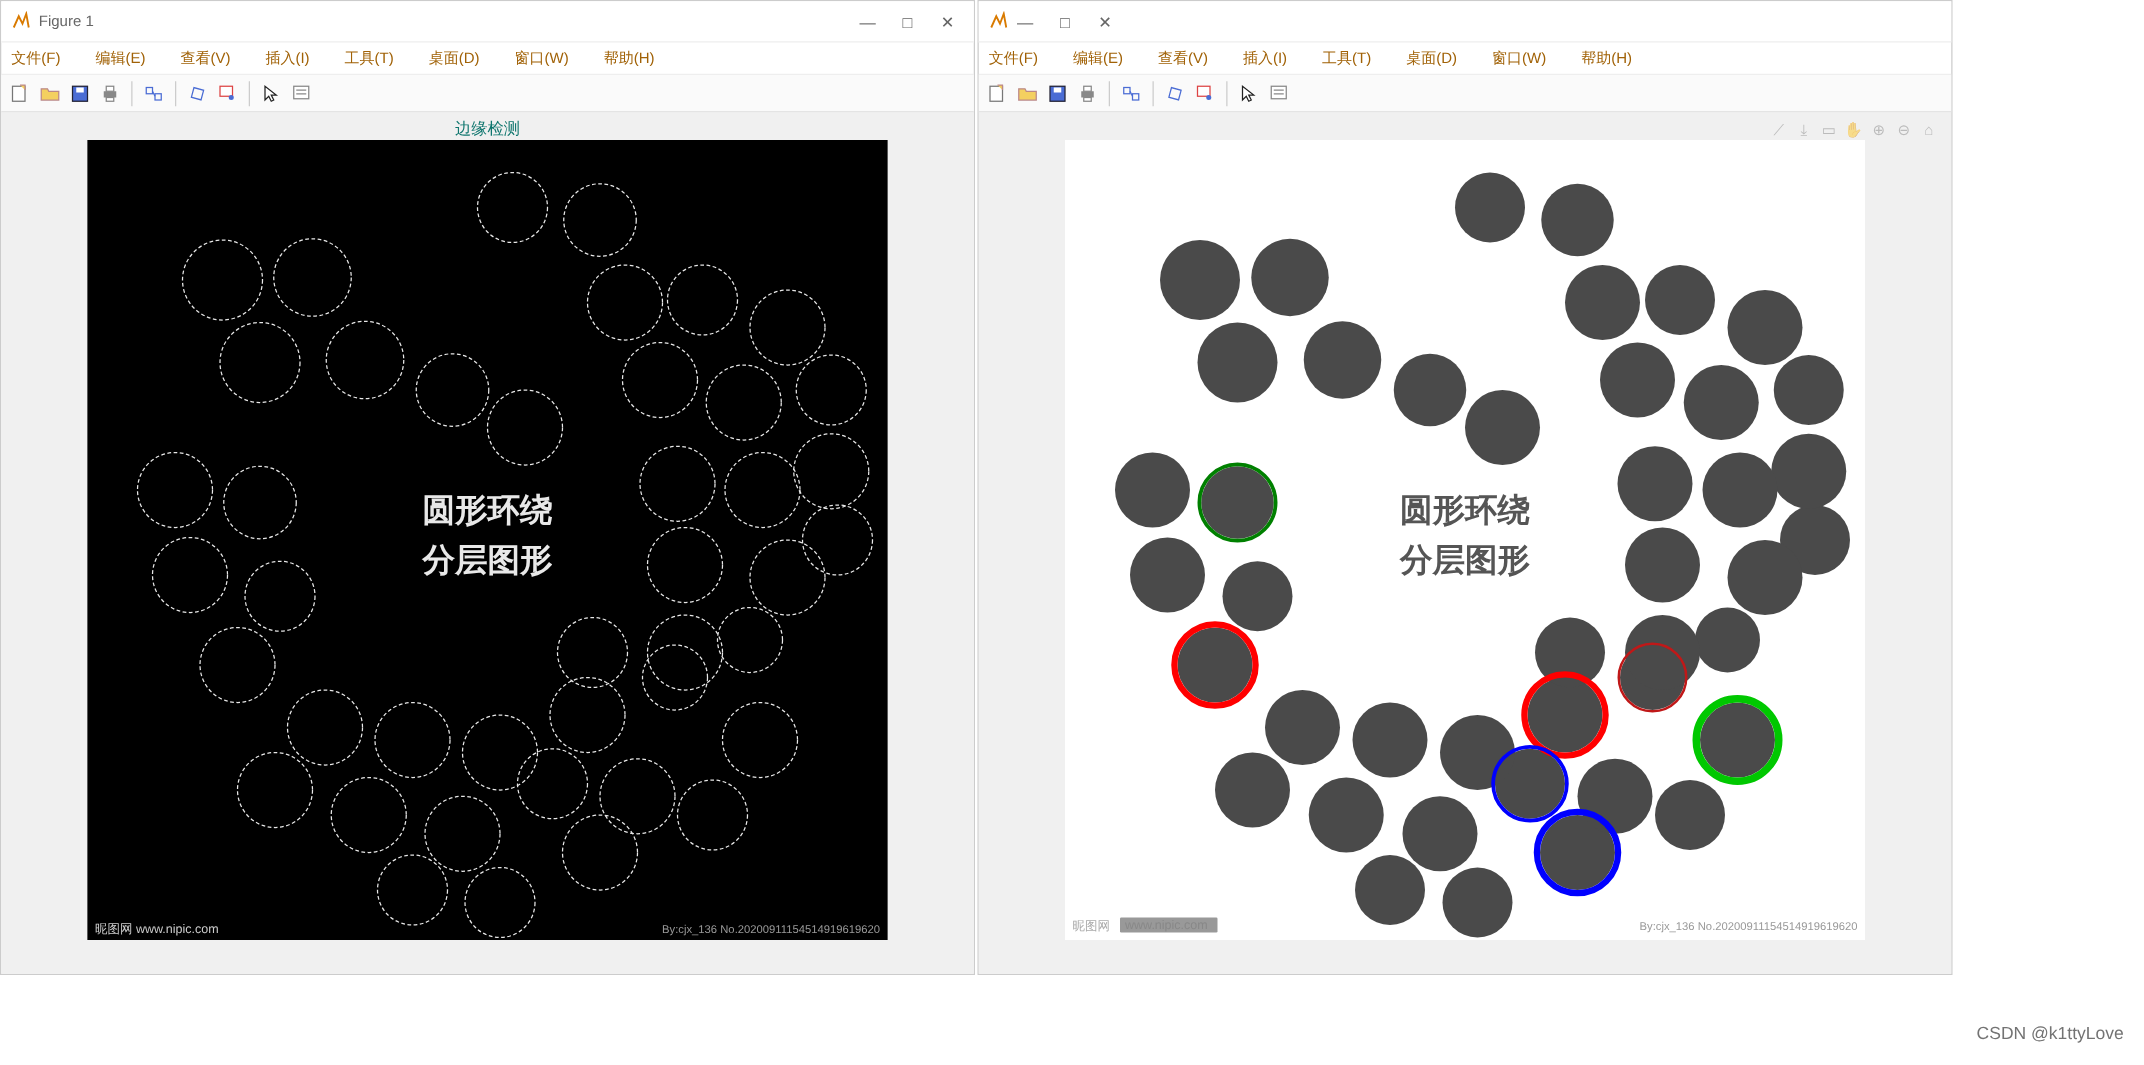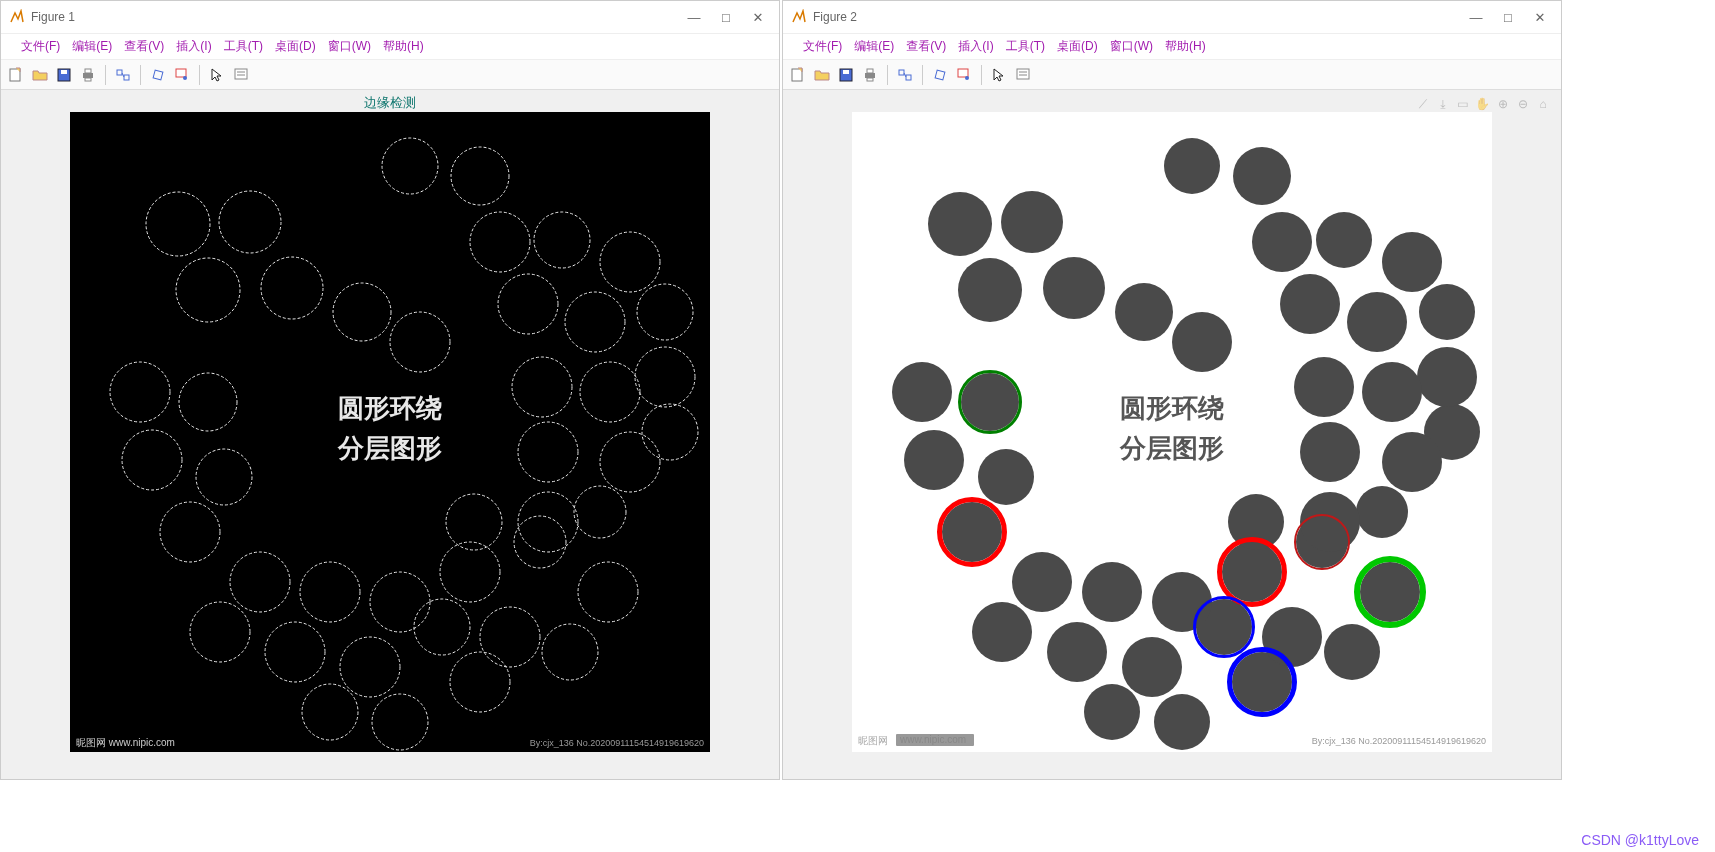--- a/index.html
+++ b/index.html
@@ -5,38 +5,38 @@
   * { box-sizing: border-box; margin: 0; padding: 0; }
   body { font-family: "Microsoft YaHei", Arial, sans-serif; font-size: 12px; background: #fff; width: 1715px; height: 852px; position: relative; overflow: hidden; }
   .window { position: absolute; top: 0; background: #fff; border: 1px solid #ccc; display: flex; flex-direction: column; }
   .window.left { left: 0; width: 780px; height: 780px; }
   .window.right { left: 782px; width: 780px; height: 780px; }
   .titlebar { height: 28px; background: #fff; display: flex; align-items: center; padding: 16px 8px; border-bottom: 1px solid #eee; color: #666; }
   .titlebar .logo { width: 16px; height: 16px; margin-right: 6px; display: inline-block; }
   .titlebar .title { flex: 1; }
   .titlebar .winbtns { display: flex; gap: 18px; padding-right: 6px; }
   .winbtn { width: 14px; height: 14px; display: flex; align-items: center; justify-content: center; color: #666; font-size: 13px; }
-  .menubar { height: 26px; display: flex; align-items: center; gap: 12px; padding: 0 20px; border-bottom: 1px solid #eee; color: #a21caf; }
+  .menubar { height: 26px; display: flex; align-items: center; gap: 28px; padding: 0 8px; border-bottom: 1px solid #eee; color: #a16207; }
   .menubar span { cursor: default; }
   .toolbar { height: 30px; display: flex; align-items: center; gap: 2px; padding: 0 4px; border-bottom: 1px solid #ddd; background: #fafafa; }
   .tbtn { width: 22px; height: 22px; display: flex; align-items: center; justify-content: center; border: 1px solid transparent; }
   .tsep { width: 1px; height: 20px; background: #ccc; margin: 0 4px; }
   .canvas-area { flex: 1; background: #f0f0f0; position: relative; overflow: hidden; }
   .axestoolbar { position: absolute; top: 6px; right: 10px; display: flex; gap: 4px; opacity: 0.5; }
   .axbtn { width: 16px; height: 16px; display: flex; align-items: center; justify-content: center; color: #888; font-size: 12px; }
   .plot-title { position: absolute; width: 100%; text-align: center; top: 4px; font-size: 13px; color: #0f766e; }
   .fig-svg { position: absolute; left: 50%; transform: translateX(-50%); top: 22px; background: #000; }
   .fig-svg.white { background: #fff; }
   .centertext1 { fill: #e8e8e8; font-size: 26px; font-weight: bold; font-family: "SimHei","Microsoft YaHei"; text-anchor: middle; }
   .centertext2 { fill: #555; font-size: 26px; font-weight: bold; font-family: "SimHei","Microsoft YaHei"; text-anchor: middle; }
   .bl-label { fill: #ccc; font-size: 10px; }
   .bl-label2 { fill: #aaa; font-size: 10px; }
   .watermark-link { fill: #888; font-size: 10px; }
   .watermark-right { fill: #999; font-size: 9px; text-anchor: end; }
-  .csdn { position: absolute; right: 16px; bottom: 4px; color: #8b5cf6; font-size: 14px; }
+  .csdn { position: absolute; right: 16px; bottom: 18px; color: #737373; font-size: 14px; }
 </style>
 </head>
 <body>
 
 <div class="window left">
   <div class="titlebar">
     <span class="logo">
       <svg viewBox="0 0 16 16">
           <path d="M2 13 L6 4 L9 10 L12 2 L14 13" fill="none" stroke="#d97a00" stroke-width="1.5"></path>
         </svg>
@@ -173,21 +173,20 @@
   </div>
 </div>
 
 <div class="window right">
   <div class="titlebar">
     <span class="logo">
       <svg viewBox="0 0 16 16">
           <path d="M2 13 L6 4 L9 10 L12 2 L14 13" fill="none" stroke="#d97a00" stroke-width="1.5"></path>
         </svg>
     </span>
-    <span class="title">Figure 2</span>
     <div class="winbtns">
       <span class="winbtn">—</span>
       <span class="winbtn">□</span>
       <span class="winbtn">✕</span>
     </div>
   </div>
   <div class="menubar">
     <span>文件(F)</span>
     <span>编辑(E)</span>
     <span>查看(V)</span>

